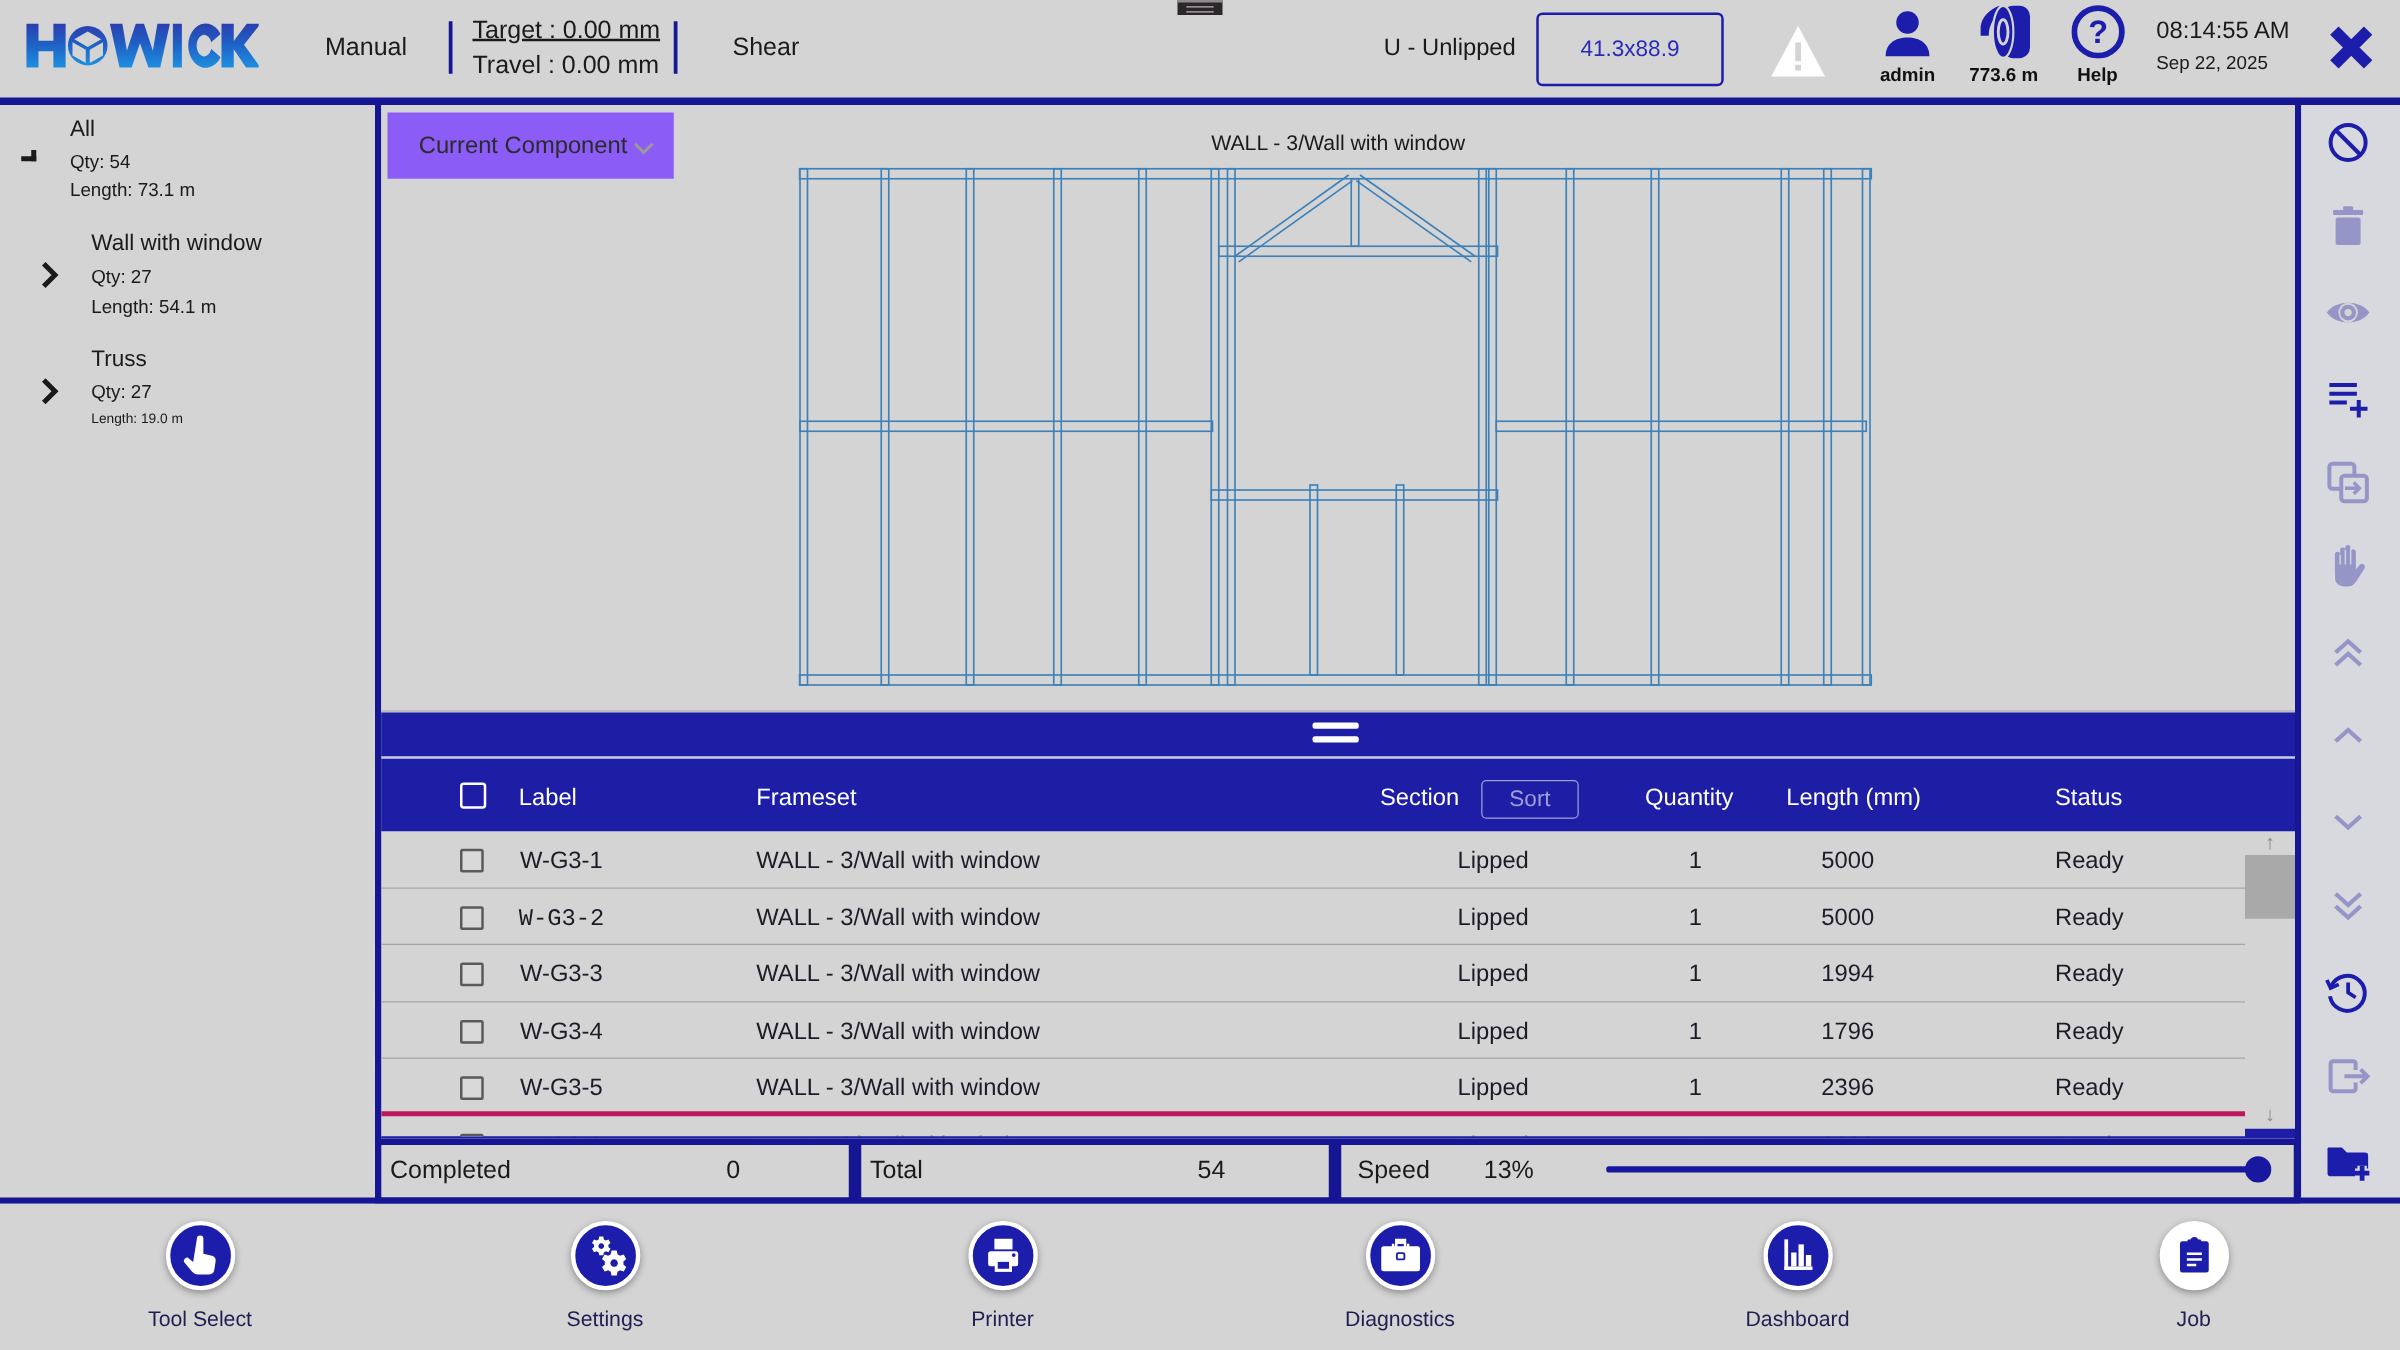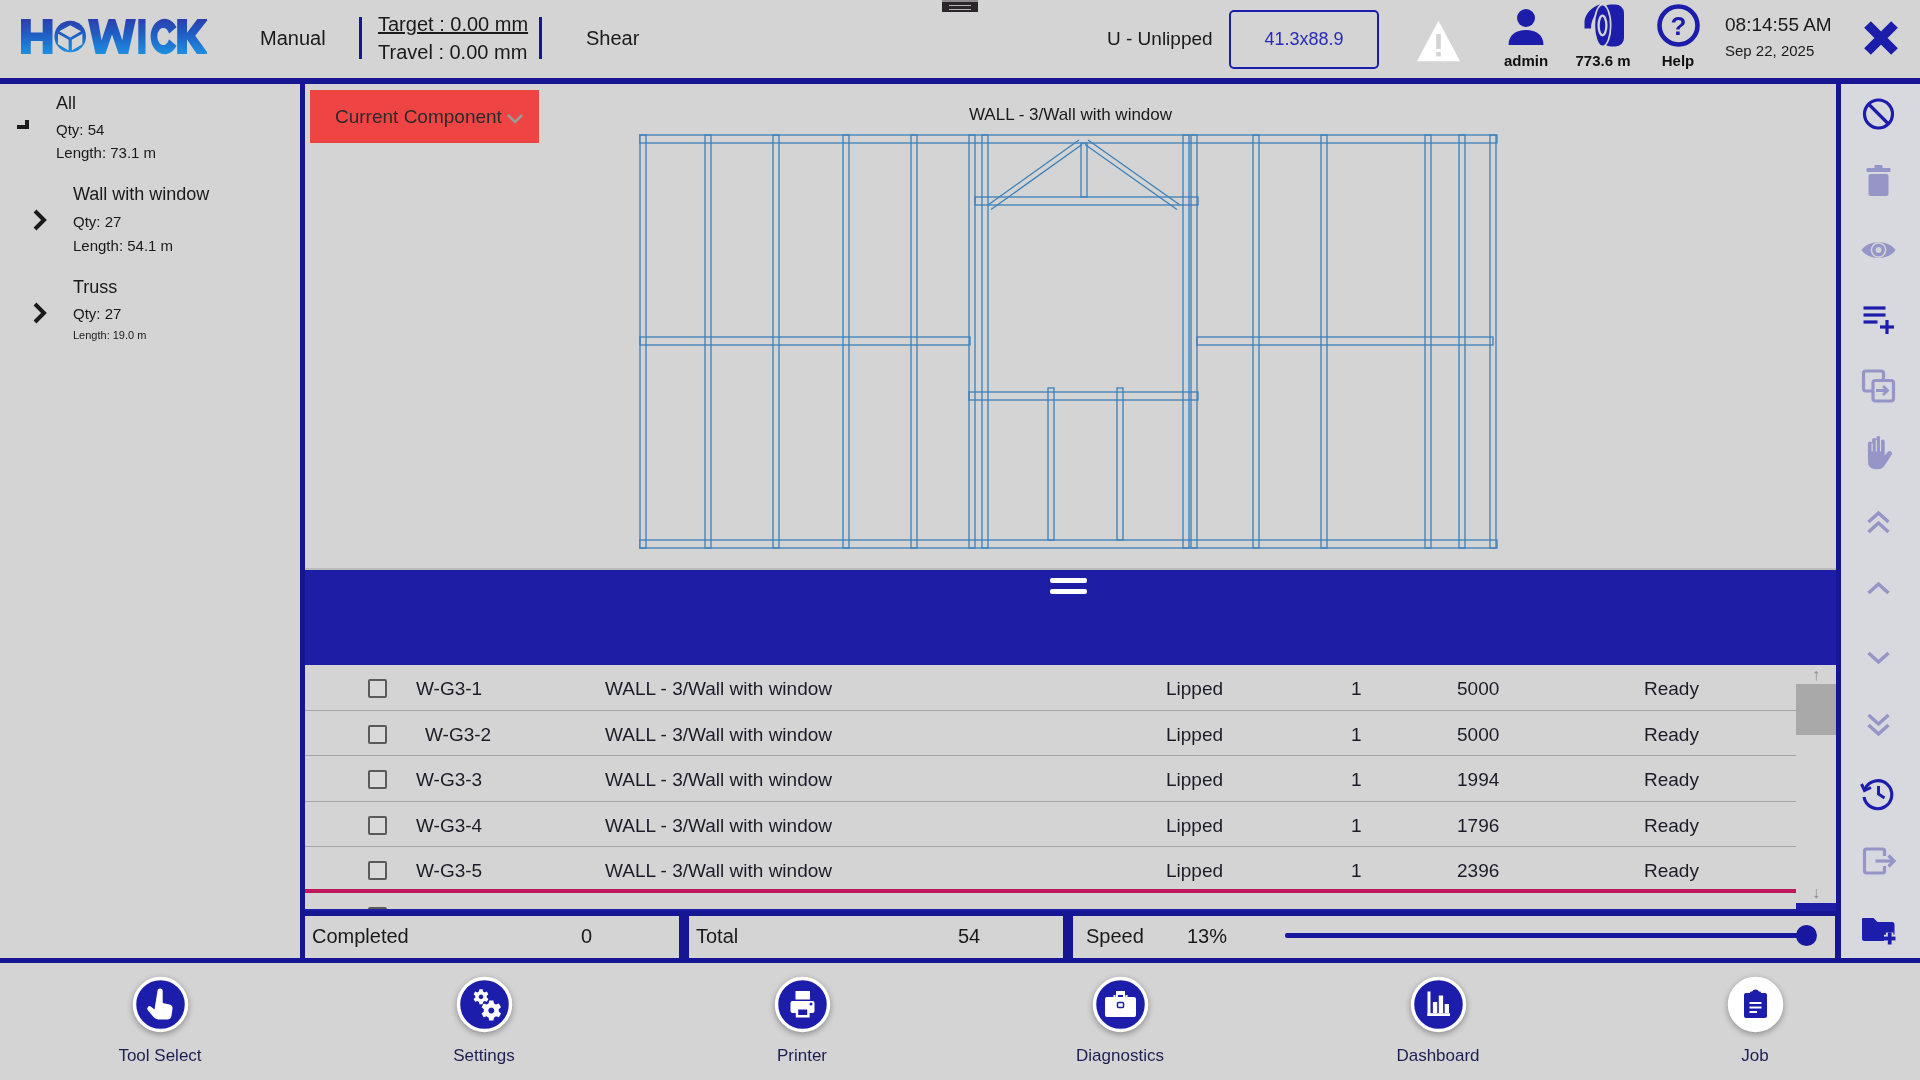--- a/index.html
+++ b/index.html
@@ -101,21 +101,21 @@
       <path d="M3 2 L12 11 L3 20" fill="none" stroke="#1a1a1a" stroke-width="4"></path>
     </svg>
   <div class="abs" style="left:73px;top:193px;font-size:18px;color:#1a1a1a;">Truss</div>
   <div class="abs" style="left:73px;top:221px;font-size:15px;color:#1a1a1a;">Qty: 27</div>
   <div class="abs" style="left:73px;top:245px;font-size:11px;color:#1a1a1a;">Length: 19.0 m</div>
 </div>
 
 <div class="abs" style="left:300px;top:84px;width:5px;height:874px;background:#161695;"></div>
 
 <div class="abs" id="canvas" style="left:305px;top:84px;width:1531px;height:486px;background:#d4d4d4;">
-  <div class="abs" style="left:5px;top:6px;width:229px;height:53px;background:#ef4444;">
+  <div class="abs" style="left:5px;top:6px;width:229px;height:53px;background:#8b5cf6;">
     <span class="abs" style="left:25px;top:16px;font-size:19px;color:#2b2b2b;">Current Component</span>
     <svg class="abs" style="left:196px;top:23px;" width="18" height="12" viewBox="0 0 18 12">
         <path d="M2 2 L9 9 L16 2" fill="none" stroke="#9a9a9a" stroke-width="2.5"></path>
       </svg>
   </div>
   <div class="abs" style="left:0;top:21px;width:1531px;text-align:center;font-size:17px;color:#1a1a1a;">WALL - 3/Wall with window</div>
   <svg class="abs" id="frame" style="left:334px;top:49px;" width="866" height="506" viewBox="0 0 866 506">
       <g fill="none" stroke="#3c80ba" stroke-width="1.3">
         <rect x="0" y="2" width="858" height="8"></rect>
         <rect x="0" y="407" width="858" height="8"></rect>
@@ -147,34 +147,44 @@
       </g>
     </svg>
   <div class="abs" style="left:0;top:484px;width:1531px;height:2px;background:#bcbcbc;"></div>
 </div>
 
 <div class="abs" id="tablesec" style="left:305px;top:570px;width:1531px;height:341px;background:#1d1da6;">
 
   <div class="abs" style="left:745px;top:8px;width:37px;height:5px;background:#ffffff;border-radius:2px;"></div>
   <div class="abs" style="left:745px;top:19px;width:37px;height:5px;background:#ffffff;border-radius:2px;"></div>
 
+  <div class="abs" style="left:0;top:35px;width:1531px;height:60px;border-top:2px solid #c9c9e2;color:#ffffff;font-size:19px;">
+    <div class="abs" style="left:63px;top:19px;width:21px;height:21px;border:2px solid #ffffff;border-radius:3px;"></div>
+    <div class="abs" style="left:110px;top:21px;">Label</div>
+    <div class="abs" style="left:300px;top:21px;">Frameset</div>
+    <div class="abs" style="left:799px;top:21px;">Section</div>
+    <div class="abs" style="left:880px;top:17px;width:78px;height:31px;border:1px solid #9f9fd8;border-radius:4px;color:#9f9fd8;font-size:18px;line-height:29px;text-align:center;">Sort</div>
+    <div class="abs" style="left:1011px;top:21px;">Quantity</div>
+    <div class="abs" style="left:1124px;top:21px;">Length (mm)</div>
+    <div class="abs" style="left:1339px;top:21px;">Status</div>
+  </div>
 
   <div class="abs" id="rows" style="left:0px;top:95px;width:1491px;height:244px;background:#d4d4d4;overflow:hidden;color:#1c1c28;font-size:19px;">
       <div class="abs" style="left:0;top:0px;width:1491px;height:45.5px;border-bottom:1px solid #a6a6a6;">
         <div class="abs" style="left:63px;top:14px;width:19px;height:19px;border:2px solid #5a5a5a;border-radius:2px;background:#d9d9d9;"></div>
         <div class="abs" style="left:111px;top:13px;">W-G3-1</div>
         <div class="abs" style="left:300px;top:13px;">WALL - 3/Wall with window</div>
         <div class="abs" style="left:861px;top:13px;">Lipped</div>
         <div class="abs" style="left:1046px;top:13px;">1</div>
         <div class="abs" style="left:1152px;top:13px;">5000</div>
         <div class="abs" style="left:1339px;top:13px;">Ready</div>
       </div>
       <div class="abs" style="left:0;top:45.5px;width:1491px;height:45.5px;border-bottom:1px solid #a6a6a6;">
         <div class="abs" style="left:63px;top:14px;width:19px;height:19px;border:2px solid #5a5a5a;border-radius:2px;background:#d9d9d9;"></div>
-        <div class="abs" style="left:120px;top:13px;">W-G3-2</div>
+        <div class="abs" style="left:110px;top:13px;font-family:Liberation Mono, monospace;">W-G3-2</div>
         <div class="abs" style="left:300px;top:13px;">WALL - 3/Wall with window</div>
         <div class="abs" style="left:861px;top:13px;">Lipped</div>
         <div class="abs" style="left:1046px;top:13px;">1</div>
         <div class="abs" style="left:1152px;top:13px;">5000</div>
         <div class="abs" style="left:1339px;top:13px;">Ready</div>
       </div>
       <div class="abs" style="left:0;top:91px;width:1491px;height:45.5px;border-bottom:1px solid #a6a6a6;">
         <div class="abs" style="left:63px;top:14px;width:19px;height:19px;border:2px solid #5a5a5a;border-radius:2px;background:#d9d9d9;"></div>
         <div class="abs" style="left:111px;top:13px;">W-G3-3</div>
         <div class="abs" style="left:300px;top:13px;">WALL - 3/Wall with window</div>

